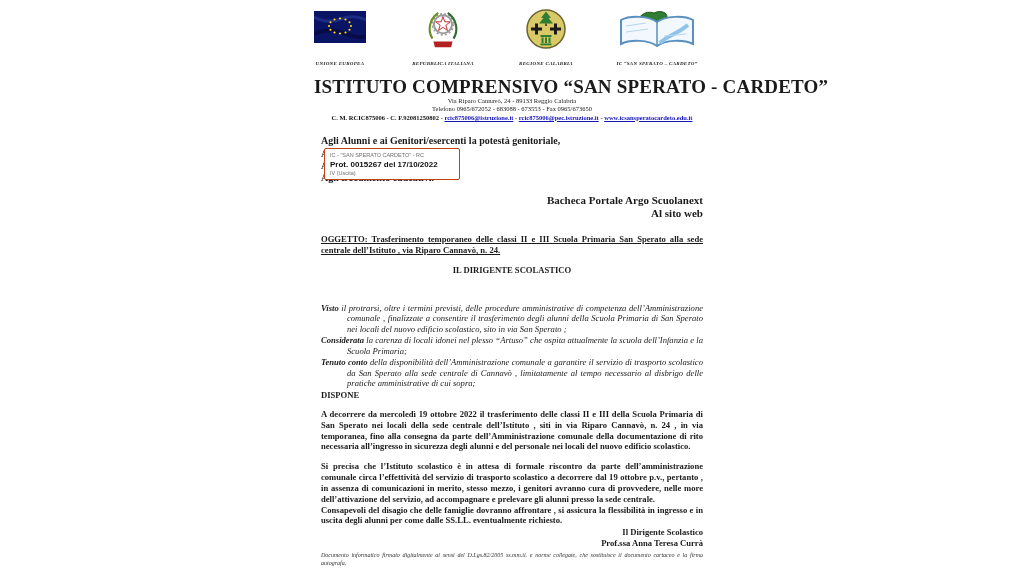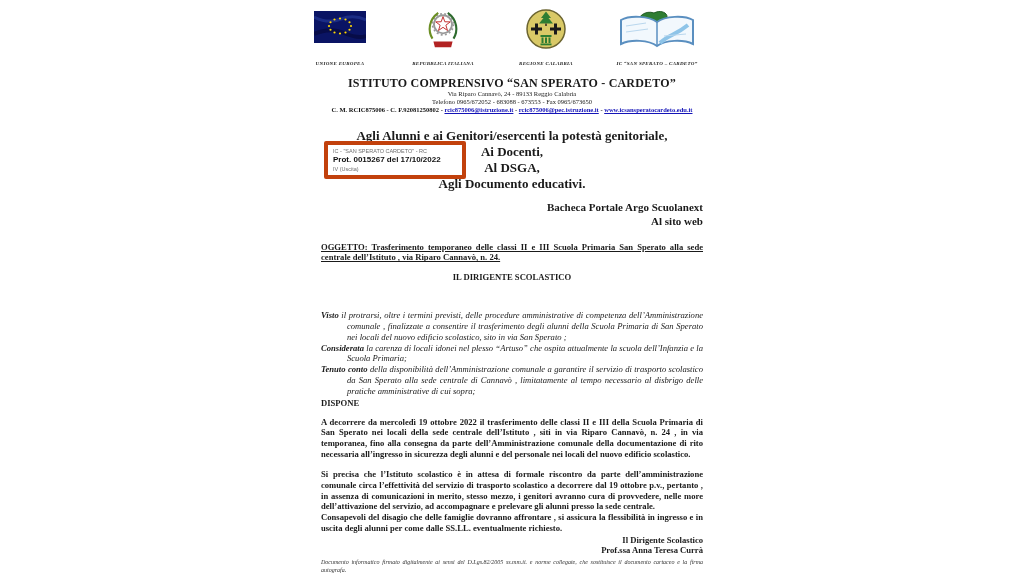--- a/index.html
+++ b/index.html
@@ -18,36 +18,36 @@
     color:#222;white-space:nowrap;line-height:1;
   }
   .cell-eu{left:-20px;width:92px;}
   .cell-it{left:84px;width:90px;}
   .cell-cal{left:187px;width:90px;}
   .cell-ic{left:281px;width:124px;}
   .cell-eu svg{margin-top:3px;}
 
   
   .title{
-    margin-top:9px;text-align:center;font-weight:bold;font-size:12px;line-height:1.05;
+    margin-top:9px;text-align:center;font-weight:bold;font-size:19px;line-height:1.05;
     letter-spacing:.2px;white-space:nowrap;
   }
   .addr{ text-align:center;font-size:6.5px;line-height:1.3;color:#222;}
   .codes{ text-align:center;font-size:6.5px;line-height:1.3;font-weight:bold;color:#111;}
   .codes a{color:#1414b8;text-decoration:underline;cursor:pointer;}
 
   
   .proto-recips{position:relative;margin-top:13px;padding:0 7px;min-height:84px;}
   .stamp{
-    position:absolute;left:10px;top:13px;width:124px;border:4px solid #c2410c;border-radius:2px;
+    position:absolute;left:10px;top:13px;width:124px;border:1px solid #c2410c;border-radius:2px;
     background:#fff;padding:3px 5px 2px 5px;font-family:"Liberation Sans", sans-serif;
   }
   .stamp .s1,.stamp .s3{font-size:5.5px;color:#6f6f6f;line-height:1.35;}
   .stamp .s2{font-size:8px;font-weight:bold;color:#111;line-height:1.3;}
-  .recipients{text-align:center;font-weight:bold;font-size:13px;line-height:1.24;}
+  .recipients{text-align:left;font-weight:bold;font-size:10px;line-height:1.24;}
   .recipients2{text-align:right;font-weight:bold;font-size:11px;line-height:1.24;margin-top:9px;}
 
   
   .bodytext{padding:0 7px;font-size:8.6px;line-height:1.26;}
   .subject{margin-top:13px;font-weight:bold;text-align:justify;text-decoration:underline;}
   .role-heading{margin-top:9px;text-align:center;font-weight:bold;}
   .premises{margin-top:27px;font-style:italic;}
   .premise{margin:0;padding-left:26px;text-indent:-26px;text-align:justify;}
   .premise .lead{font-weight:bold;}
   .dispone{font-weight:bold;margin-top:1px;}

